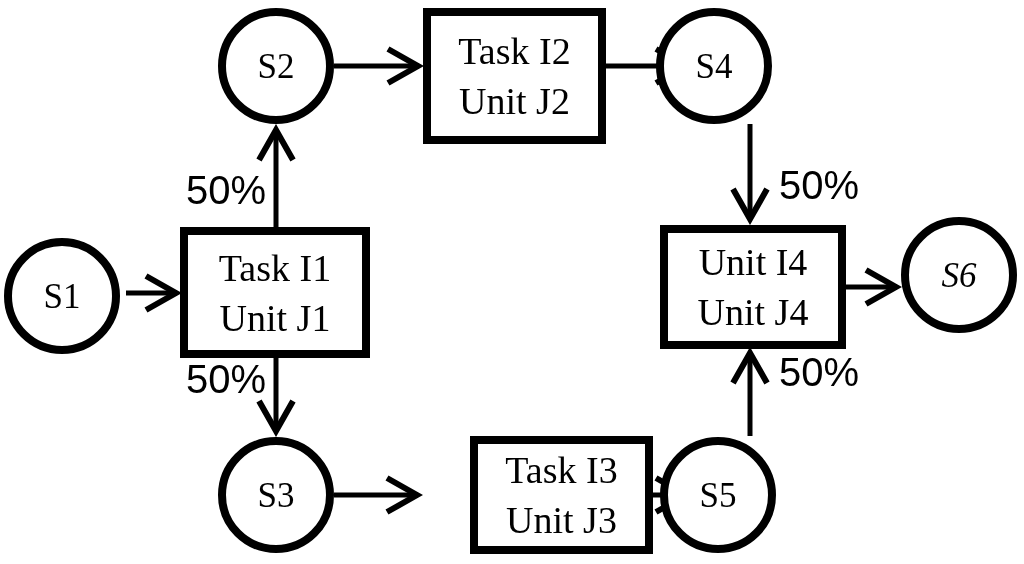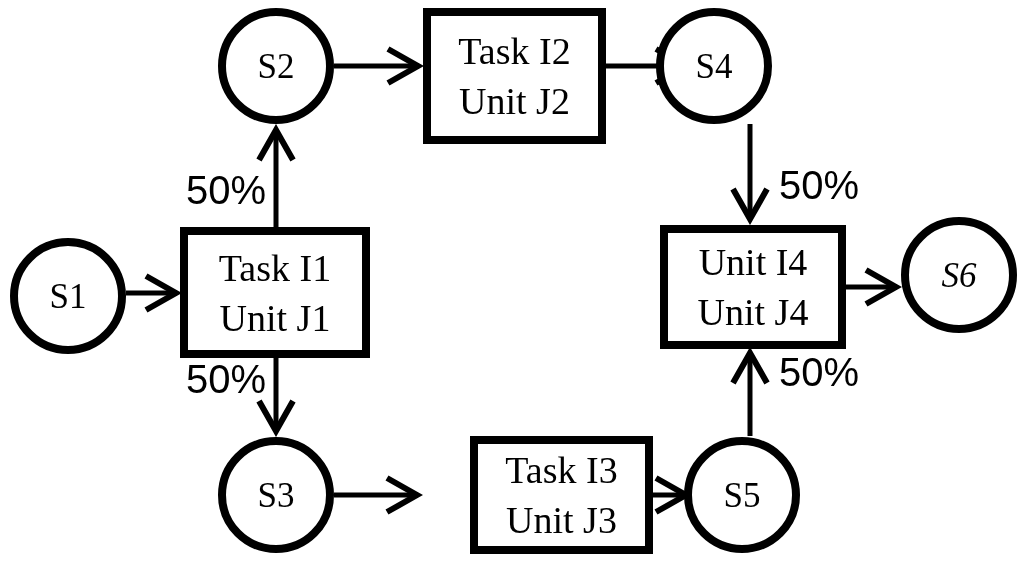--- a/index.html
+++ b/index.html
@@ -62,25 +62,25 @@
   .pct {
     position: absolute;
     font-family: "Liberation Sans", sans-serif;
     font-size: 40px;
     line-height: 40px;
     white-space: nowrap;
   }
   .pct.right-align { text-align: right; }
 
   
-  #s1 { left: 10px;  top: 238px; }
+  #s1 { left: 4px;  top: 238px; }
   #s2 { left: 218px; top: 8px; }
   #s3 { left: 218px; top: 437px; }
   #s4 { left: 656px; top: 8px; }
-  #s5 { left: 684px; top: 437px; }
+  #s5 { left: 660px; top: 437px; }
   #s6 { left: 901px; top: 217px; font-style: italic; }
 
   #t1 { left: 180px; top: 227px; width: 190px; height: 131px; justify-content: center; }
   #t2 { left: 423px; top: 8px;   width: 183px; height: 136px; }
   #t3 { left: 422px; top: 436px; width: 183px; height: 118px; margin-left: 48px; }
   #t4 { left: 660px; top: 225px; width: 186px; height: 124px; }
 
   #pct-t1-s2 { left: 176px; top: 170px; width: 90px; }
   #pct-t1-s3 { left: 176px; top: 359px; width: 90px; }
   #pct-s4-t4 { left: 779px; top: 165px; }

